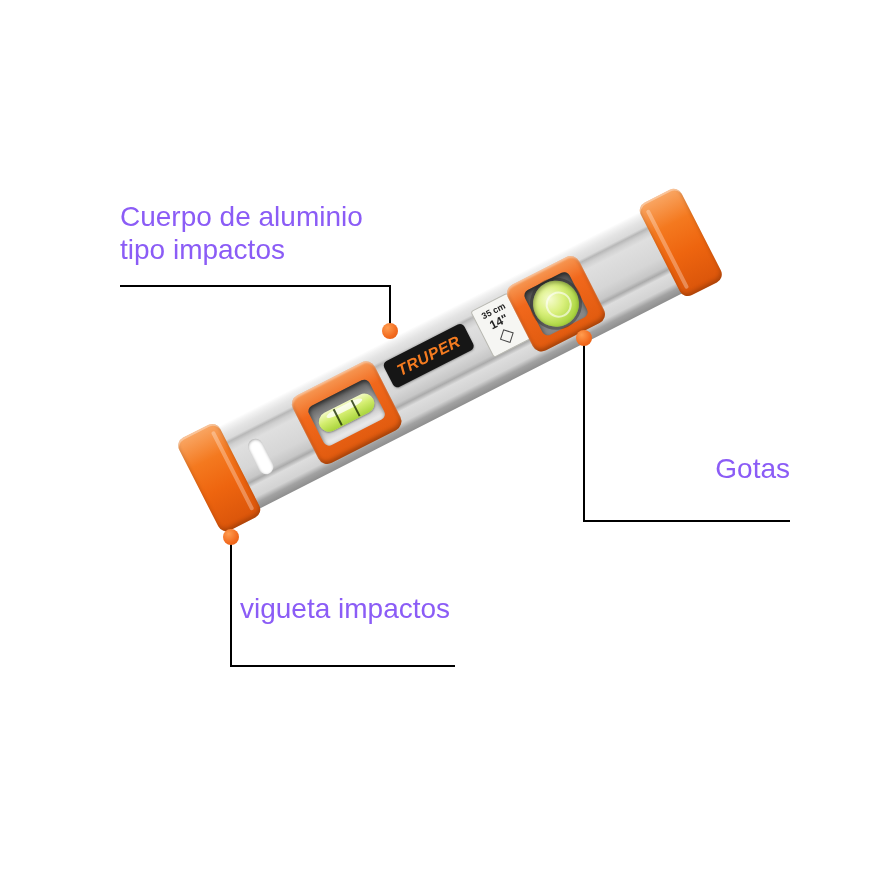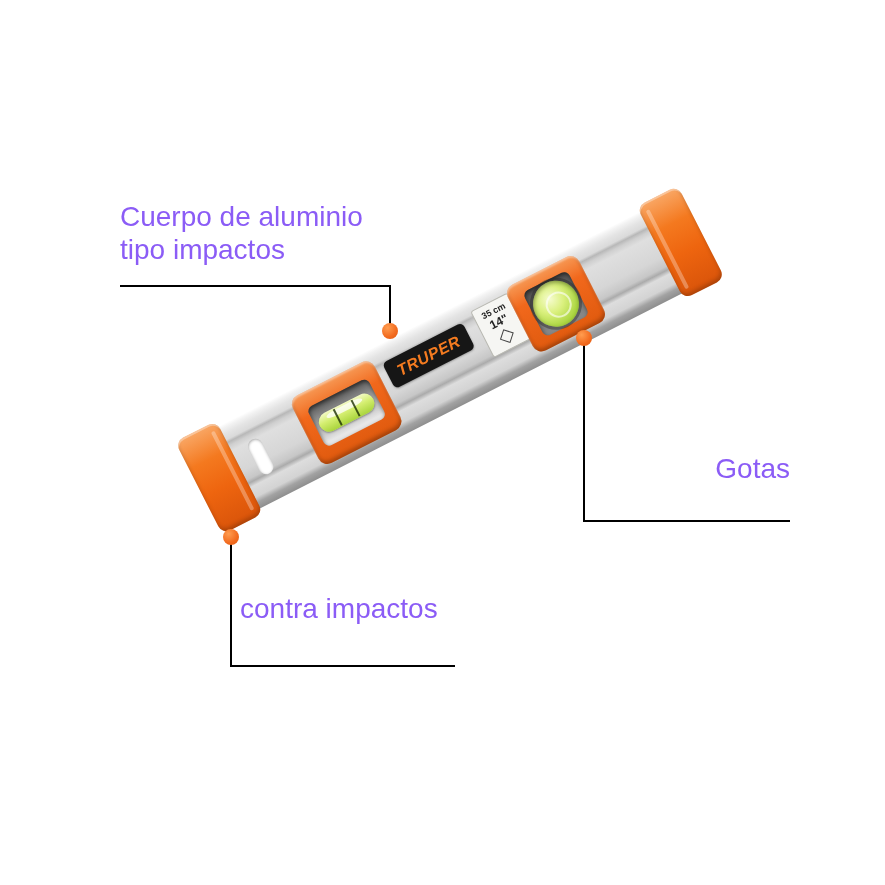--- a/index.html
+++ b/index.html
@@ -119,21 +119,21 @@
   <div class="dot" style="left:382px;top:323px;"></div>
 
   <div class="callout callout-vials" style="right:95px;top:432px;margin-top:20px;">
     <span>Gotas</span>
   </div>
   <div class="cline" style="left:583px;top:342px;width:2px;height:180px;"></div>
   <div class="cline" style="left:583px;top:520px;width:207px;height:2px;"></div>
   <div class="dot" style="left:576px;top:330px;"></div>
 
   <div class="callout" style="left:240px;top:592px;">
-    <span>contra impactos</span>
+    <span>vigueta impactos</span>
   </div>
   <div class="cline" style="left:230px;top:543px;width:2px;height:124px;"></div>
   <div class="cline" style="left:230px;top:665px;width:225px;height:2px;"></div>
   <div class="dot" style="left:223px;top:529px;"></div>
 
   <div class="level">
     <div class="level-body"></div>
 
     <div class="hanging-slot"></div>
 

